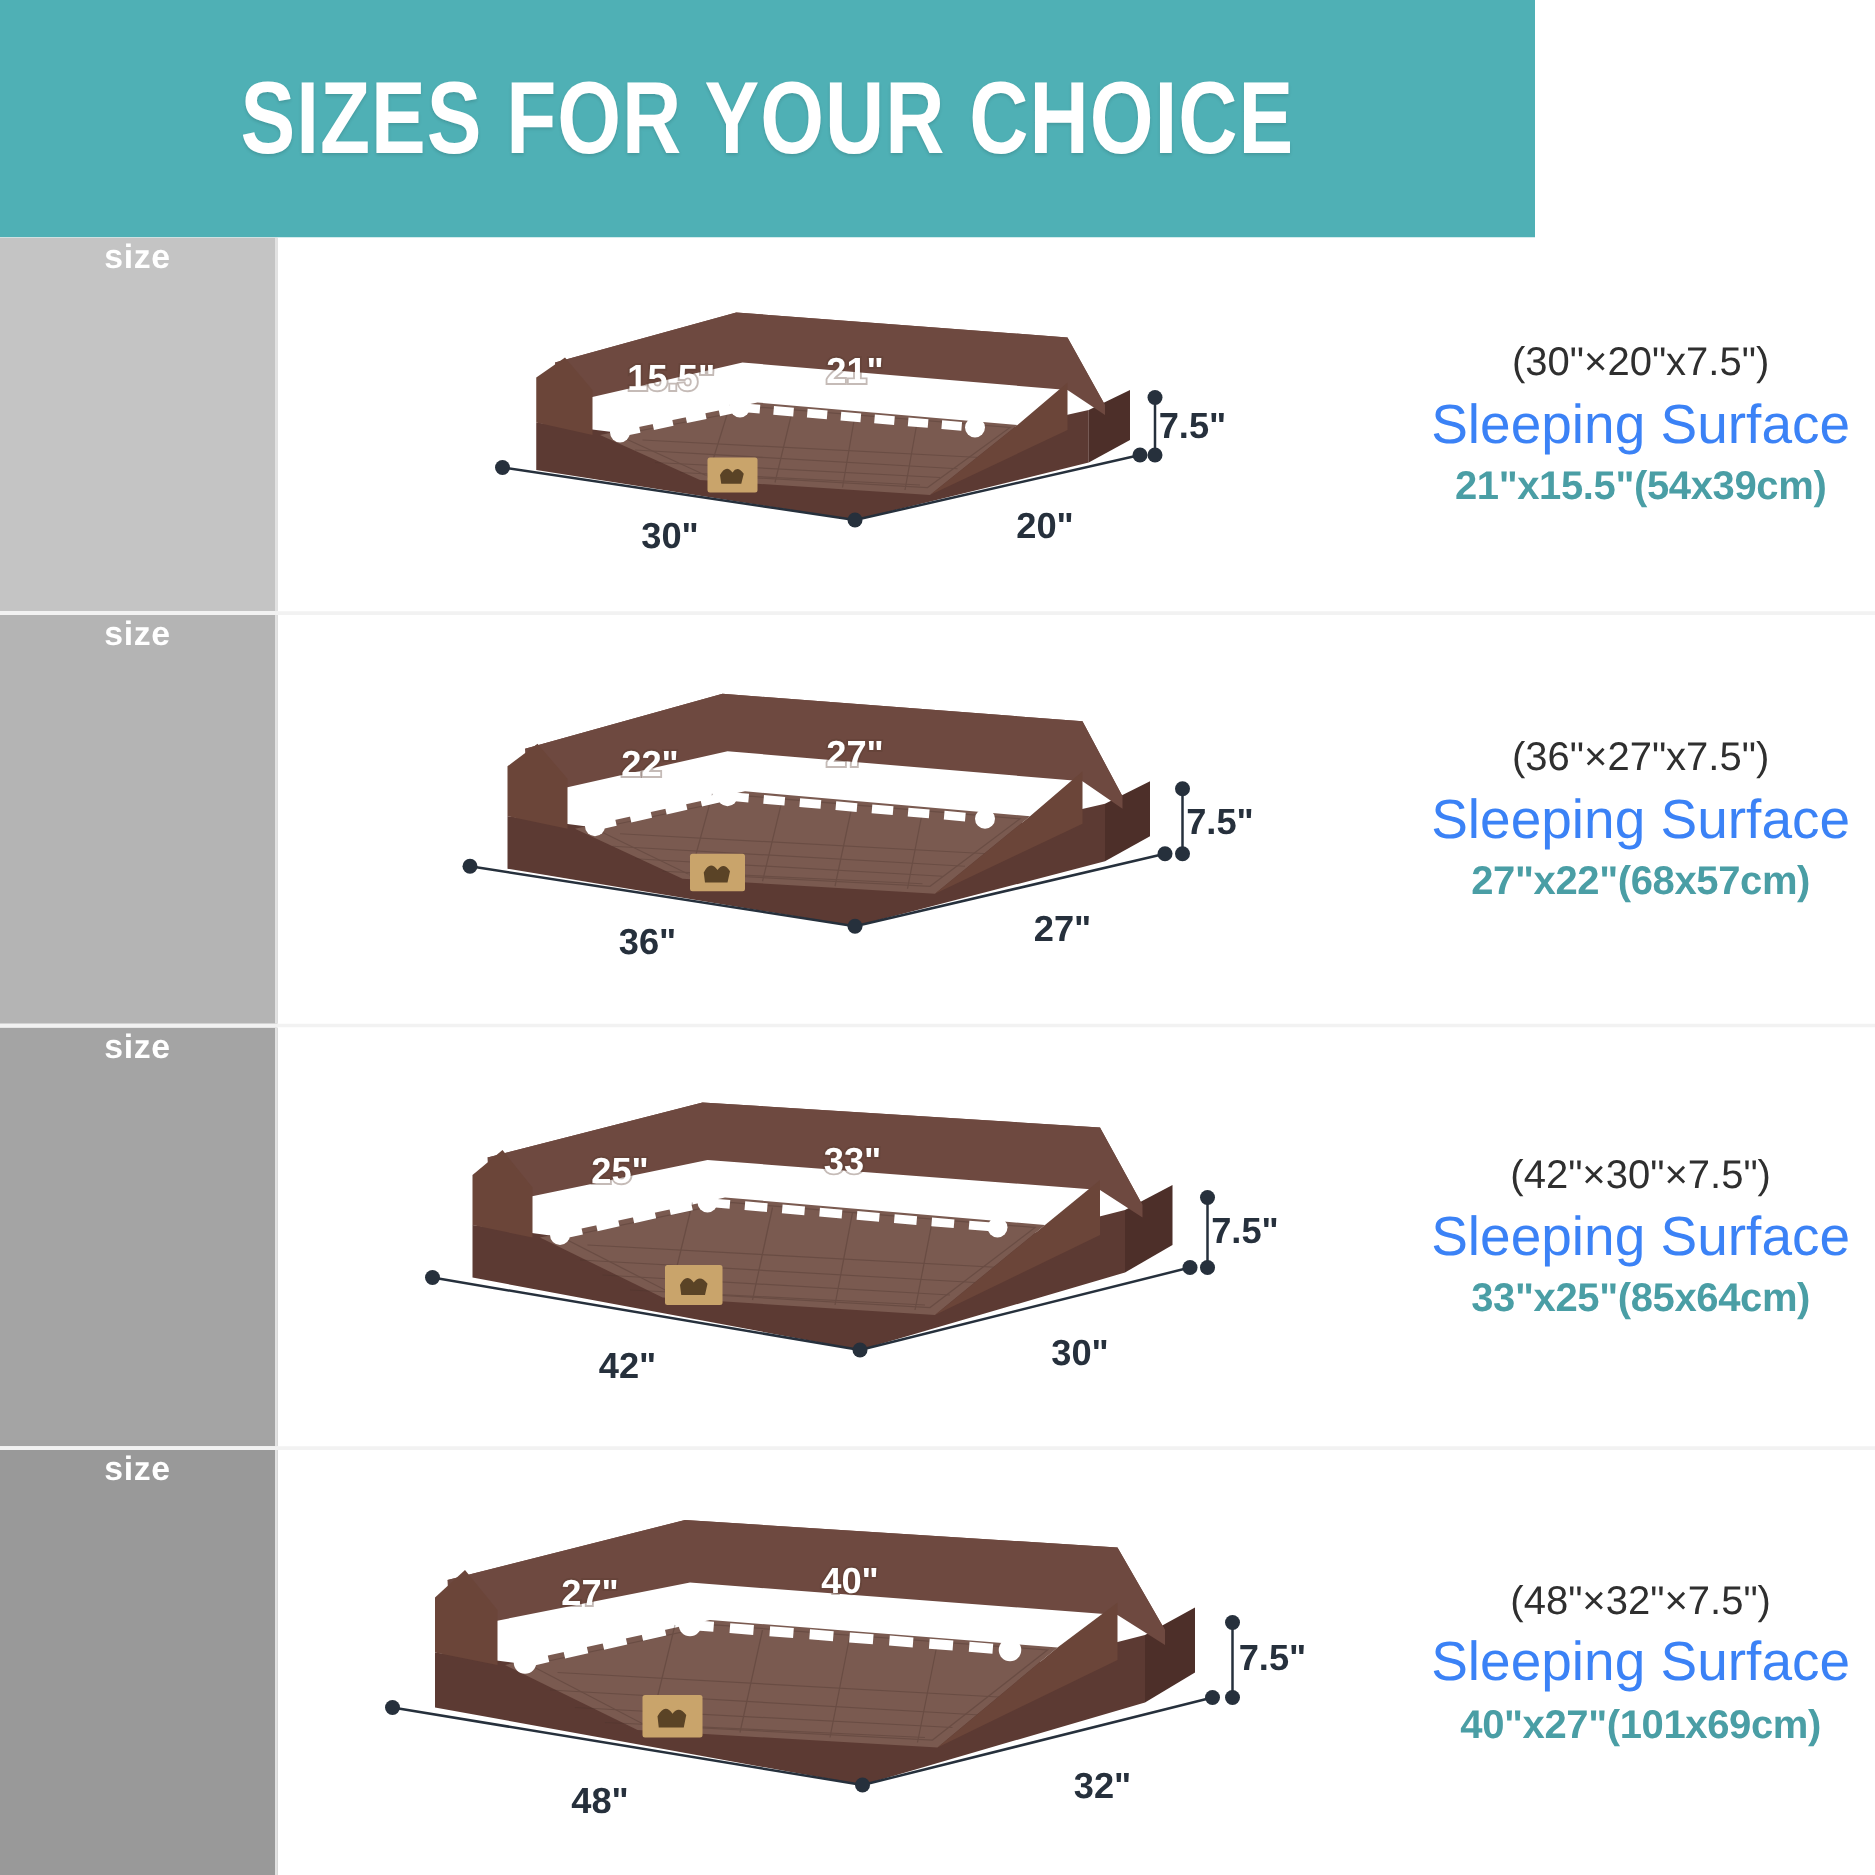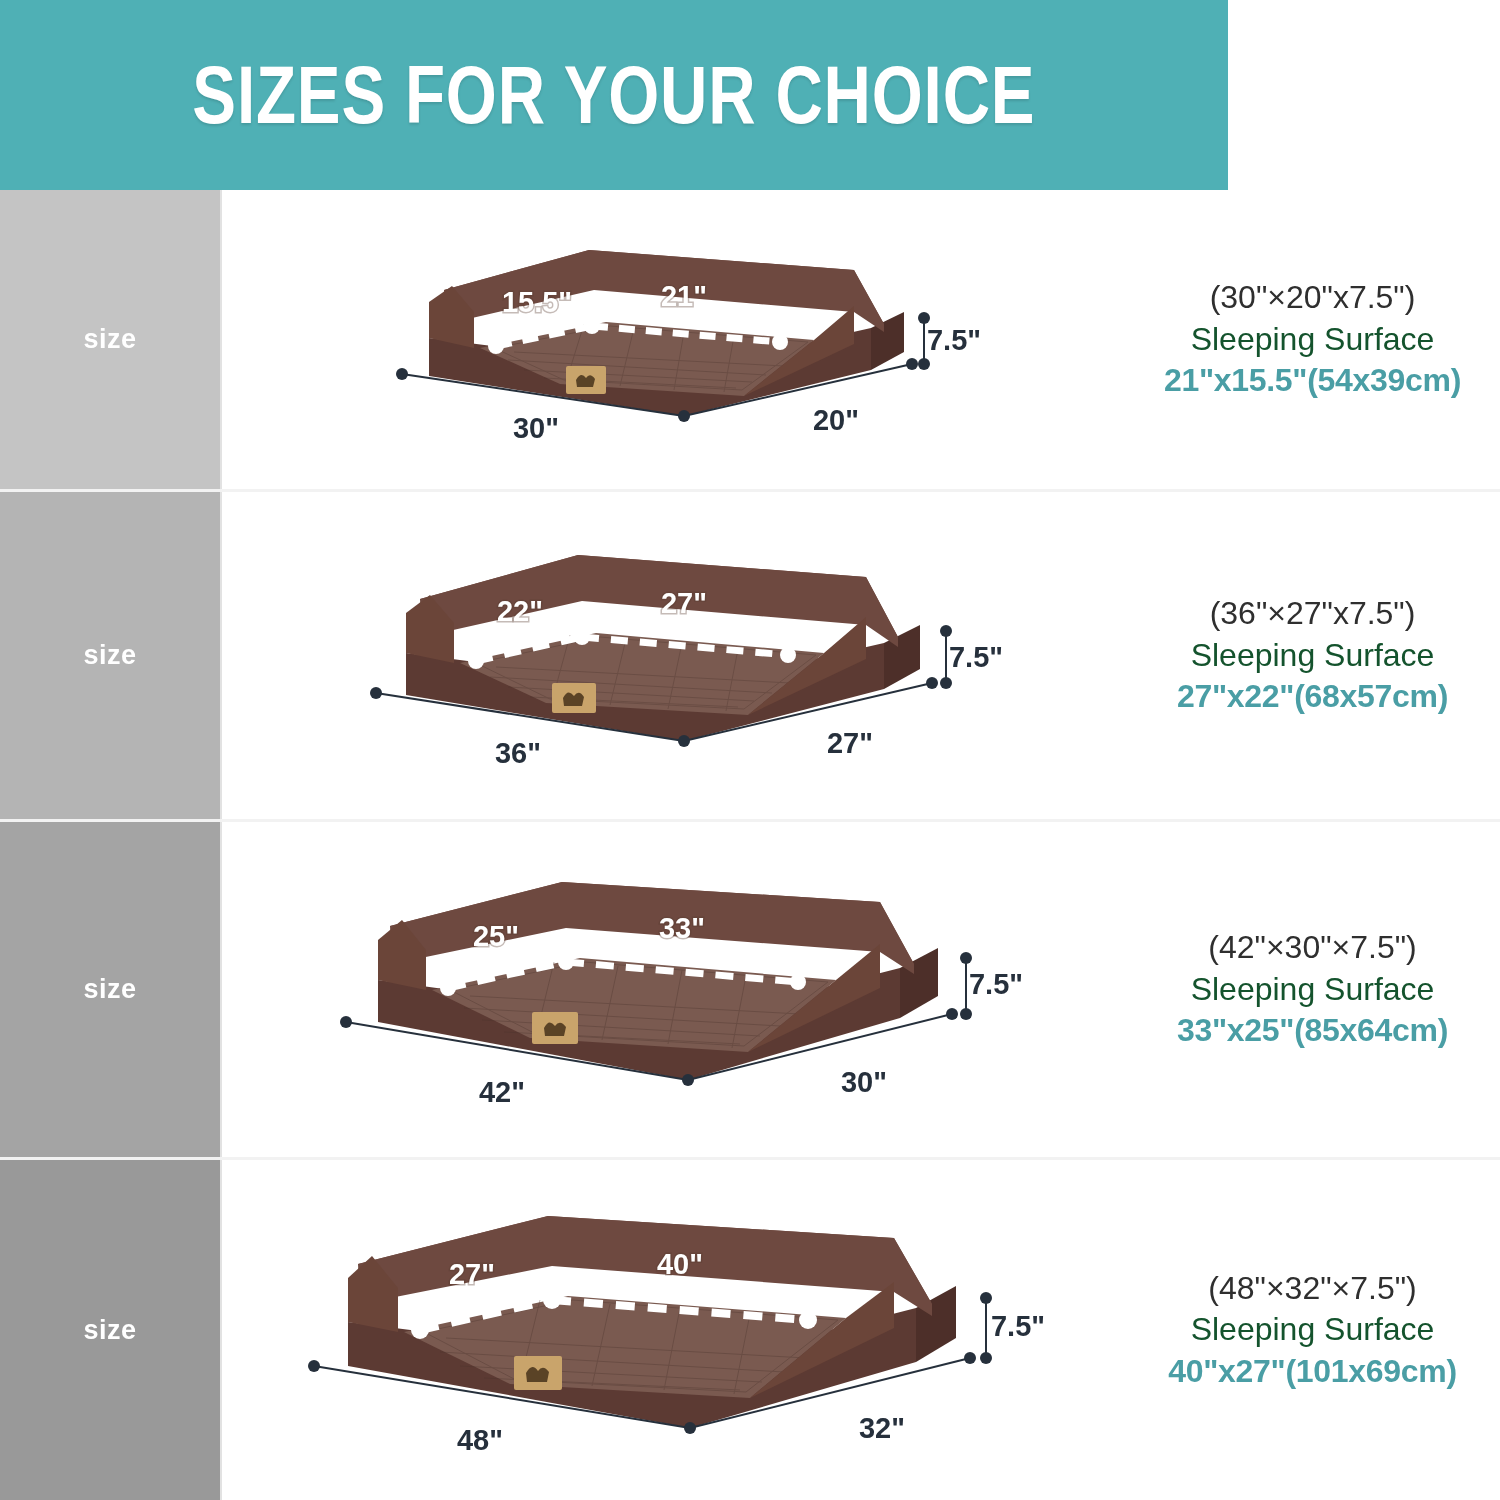--- a/index.html
+++ b/index.html
@@ -39,21 +39,21 @@
     box-sizing:border-box;
     border-bottom:3px solid #f2f2f2;
     background:#ffffff;
     overflow:hidden;
   }
   .row:last-child{border-bottom:none;}
 
   
   .size-cell{
     position:absolute;left:0;top:0;width:222px;height:100%;
-    display:flex;align-items:center;justify-content:center;
+    display:flex;justify-content:center;
     box-sizing:border-box;
     border-right:2px solid #e2e2e2;
   }
   .size-label{
     color:#ffffff;font-weight:bold;font-size:27px;
     letter-spacing:0.5px;
   }
 
   
   .illus-cell{
@@ -68,21 +68,21 @@
   .text-cell{
     position:absolute;right:0;top:0;width:375px;height:100%;
     display:flex;flex-direction:column;align-items:center;justify-content:center;
     text-align:center;
     padding:0 6px;box-sizing:border-box;
   }
   .dim-line{
     font-size:32px;color:#2f2f2f;line-height:1.30;white-space:nowrap;
   }
   .surface-line{
-    font-size:32px;color:#14532d;line-height:1.30;white-space:nowrap;
+    font-size:44px;color:#3b82f6;line-height:1.30;white-space:nowrap;
   }
   .surface-val{
     font-size:32px;font-weight:bold;color:#4A9EA5;line-height:1.30;
     white-space:nowrap;letter-spacing:-0.3px;
   }
 
   
   svg{display:block;overflow:visible;}
   .lbl-in{
     fill:#ffffff;font-family:"Liberation Sans",sans-serif;font-weight:bold;

